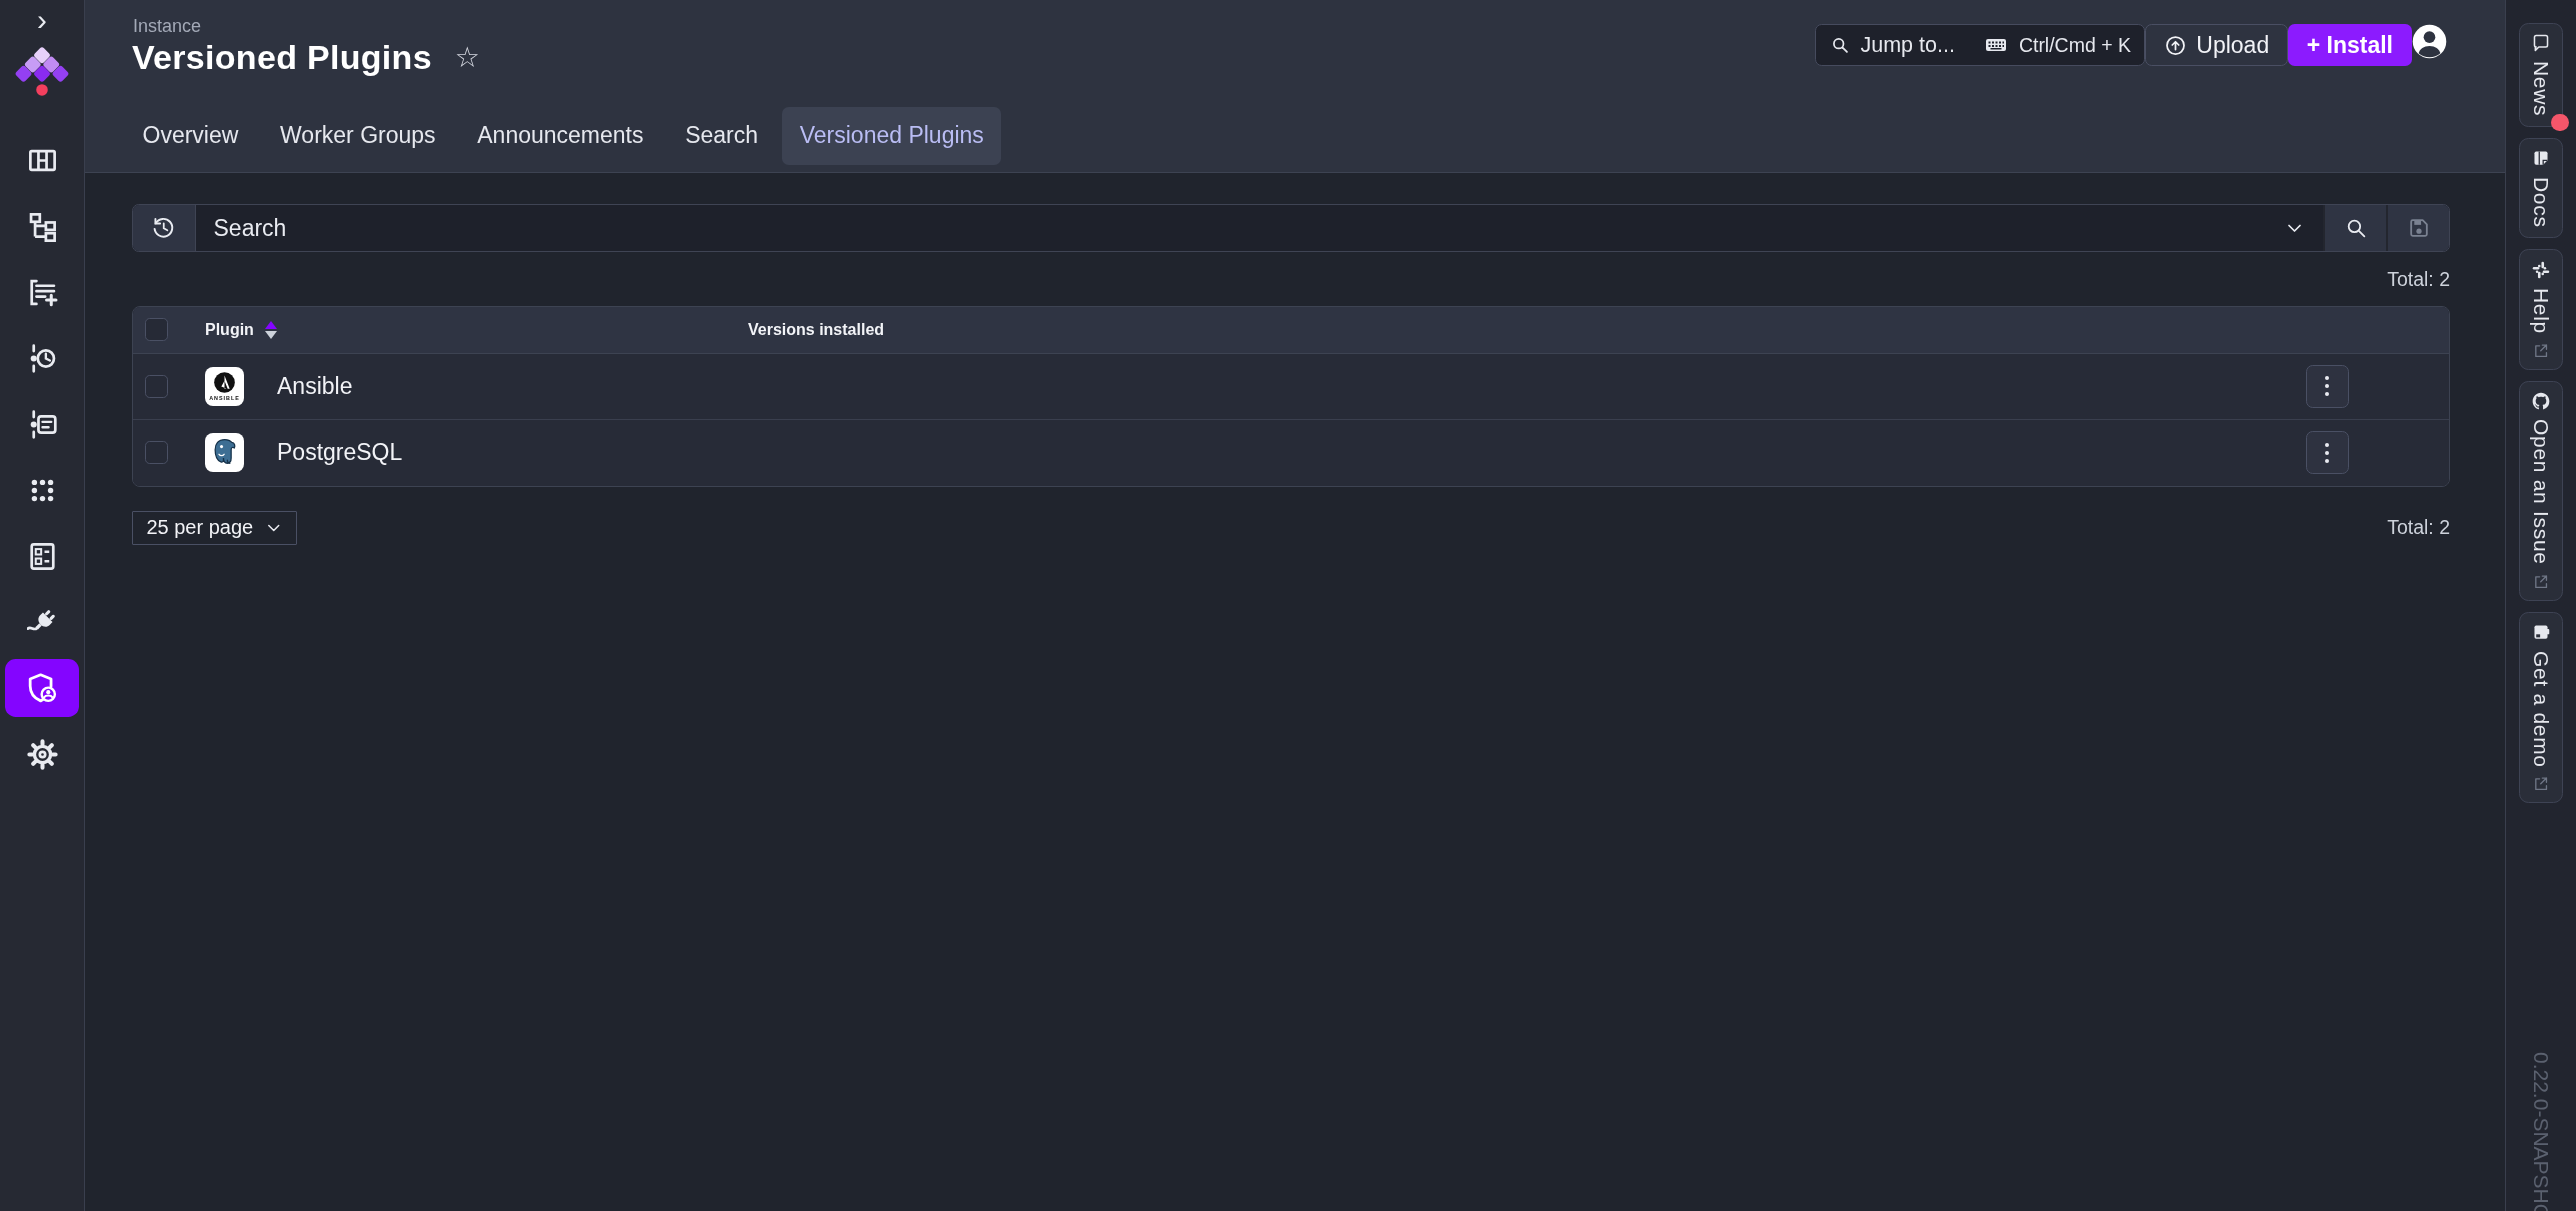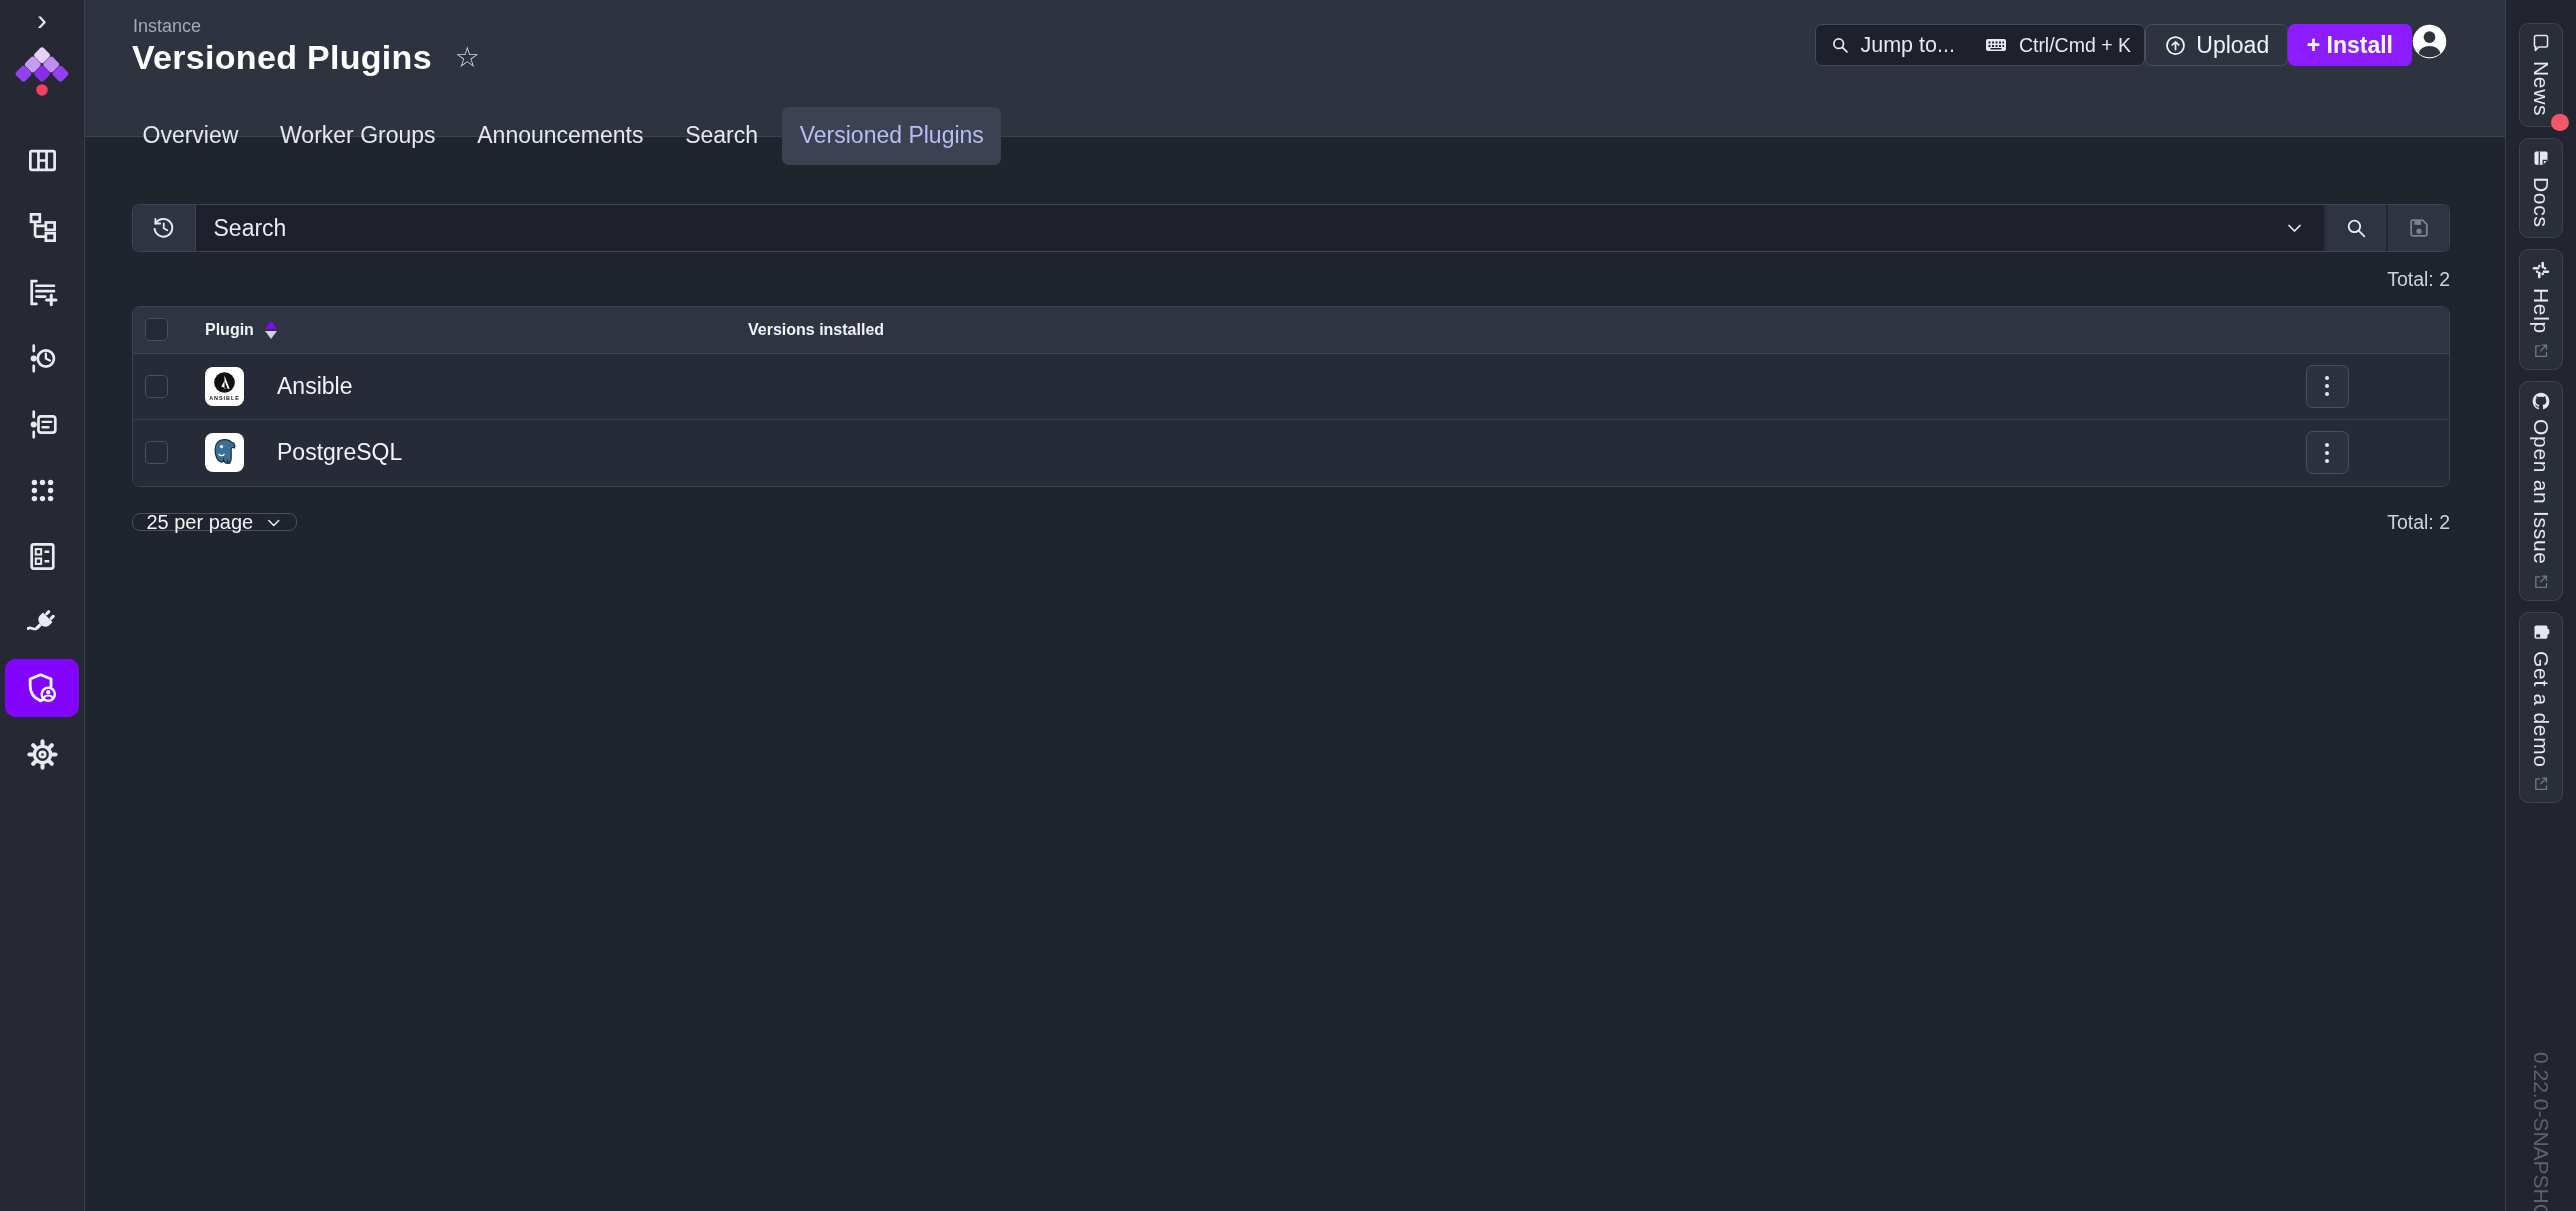--- a/index.html
+++ b/index.html
@@ -12,21 +12,21 @@
   .collapse { height:35px; width:100%; display:flex; align-items:center; justify-content:center;
     font-size:29.5px; color:#E9EBF1; cursor:pointer; margin-top:2.7px; }
   .logo { margin-top:8px; }
   .nav { margin-top:29.5px; display:flex; flex-direction:column; align-items:center; width:100%; }
   .nav-item { width:74px; height:66px; display:flex; align-items:center; justify-content:center;
     border-radius:10.7px; color:#E9EBF1; }
   .nav-item.active { background:#8405FF; height:58px; margin:4px 0; }
 
   
   .main { position:absolute; left:85px; right:71px; top:0; bottom:0; background:#20242D; }
-  .topbar { position:relative; height:137px; background:#2E3340; border-bottom:1.3px solid #3D4352; }
+  .topbar { position:relative; height:173px; background:#2E3340; border-bottom:1.3px solid #3D4352; }
   .crumb { position:absolute; left:48px; top:16px; font-size:18px; color:#A3A9B7; }
   .title-row { position:absolute; left:47px; top:38px; display:flex; align-items:center; gap:23px; }
   .page-title { font-size:34px; font-weight:700; color:#FFFFFF; letter-spacing:0.3px; }
   .star { font-size:28px; color:#D5D8E0; cursor:pointer; line-height:1; }
   .actions { position:absolute; right:58px; top:24px; display:flex; align-items:flex-start; gap:0; height:42px; }
   .jumpto { width:330px; height:42px; background:#1E212B; border:1.3px solid #464B5E; border-radius:6.7px;
     display:flex; align-items:center; padding:0 13.4px; gap:10.7px; cursor:pointer; }
   .jumpto-label { font-size:21.5px; color:#E6E8EE; flex:0 0 auto; }
   .jumpto-spacer { flex:1; }
   .jumpto-short { font-size:19.5px; color:#E6E8EE; }
@@ -83,21 +83,21 @@
     display:flex; align-items:center; gap:14.8px; }
   .warn-text { font-size:22px; color:#DFA379; }
   .upgrade { margin-left:32px; height:40px; background:#8C1BFE; border-radius:5.4px; color:#fff;
     display:flex; align-items:center; gap:8px; padding:0 16px; font-size:21.5px; font-weight:600; cursor:pointer; }
   .kebab { justify-self:end; margin-right:13.4px; width:43px; height:43px; border:1.3px solid #4A5064;
     background:#2E3240; border-radius:6.7px; display:flex; flex-direction:column; align-items:center;
     justify-content:center; gap:4px; cursor:pointer; }
   .kebab i { width:4px; height:4px; border-radius:50%; background:#E9EBF1; }
 
   .pager { margin-top:24px; display:flex; align-items:center; justify-content:space-between; }
-  .per-page { height:18px; border:1.3px solid #4A5064; border-radius:8px; padding:0 13.4px;
+  .per-page { height:34px; border:1.3px solid #4A5064; border-radius:1px; padding:0 13.4px;
     display:flex; align-items:center; gap:12px; font-size:20px; color:#F2F3F7; cursor:pointer; background:transparent; }
   .total-bottom { font-size:19.5px; color:#CDD2DB; }
 
   
   .rail { position:absolute; right:0; top:0; bottom:0; width:71px; background:#22252F;
     border-left:1.3px solid #3A3F4E; display:flex; flex-direction:column; align-items:center; padding-top:23px; gap:11.4px; }
   .rail-btn { position:relative; width:44px; border:1.3px solid #3E4354; border-radius:9.4px; background:#2A2E39;
     display:flex; flex-direction:column; align-items:center; padding:9.4px 0; gap:8px; cursor:pointer; }
   .rail-label { writing-mode:vertical-rl; font-size:21px; color:#E6E8EE; letter-spacing:0.7px; }
   .rail-dot { position:absolute; bottom:-5.4px; right:-6.7px; width:17.5px; height:17.5px; border-radius:50%; background:#F4566A; }

